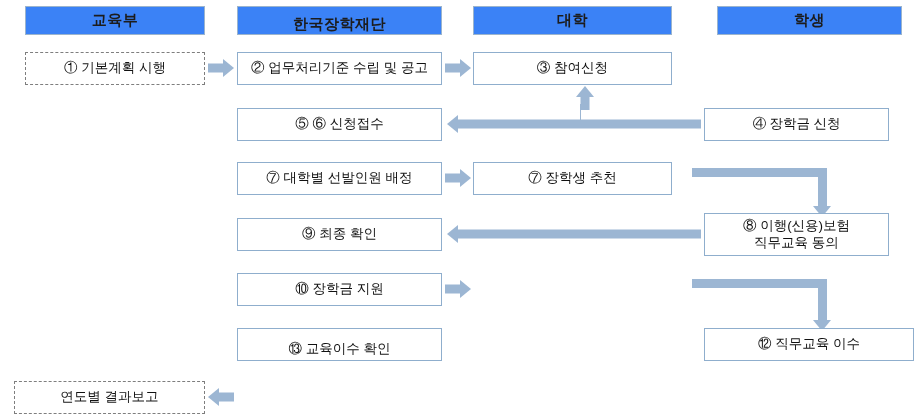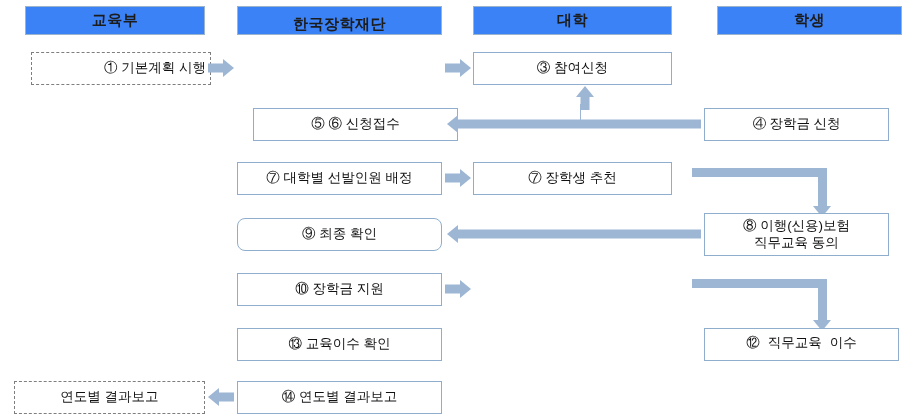--- a/index.html
+++ b/index.html
@@ -131,38 +131,41 @@
   <div class="col-header" style="left:237px; top:6px; width:205px;align-items:flex-end;">
     <span>한국장학재단</span>
   </div>
   <div class="col-header" style="left:473px; top:6px; width:199px;">
     <span>대학</span>
   </div>
   <div class="col-header" style="left:704px; top:6px; width:185px;margin-left:13px;">
     <span>학생</span>
   </div>
 
-  <div class="node dashed" style="left:31px; top:52px; width:180px; height:33px;justify-content:flex-end;">
+  <div class="node dashed" style="left:25px; top:52px; width:180px; height:33px;">
     <span>① 기본계획 시행</span>
+  </div>
+  <div class="node" style="left:237px; top:52px; width:205px; height:33px;">
+    <span>② 업무처리기준 수립 및 공고</span>
   </div>
   <div class="node" style="left:473px; top:52px; width:199px; height:33px;">
     <span>③ 참여신청</span>
   </div>
 
   <div class="arrow right" style="left:208px; top:58px; width:26px; height:20px;">
     <div class="shaft" style="width:16px;"></div>
     <div class="head"></div>
   </div>
 
   <div class="arrow right" style="left:445px; top:58px; width:26px; height:20px;">
     <div class="shaft" style="width:16px;"></div>
     <div class="head"></div>
   </div>
 
-  <div class="node" style="left:253px; top:108px; width:205px; height:33px;">
+  <div class="node" style="left:237px; top:108px; width:205px; height:33px;">
     <span>⑤ ⑥ 신청접수</span>
   </div>
   <div class="node" style="left:704px; top:108px; width:185px; height:33px;font-family:Liberation Serif, serif;">
     <span>④ 장학금 신청</span>
   </div>
 
   <div class="arrow left" style="left:447px; top:114px; width:254px; height:20px;">
     <div class="shaft" style="width:244px;"></div>
     <div class="head"></div>
   </div>
@@ -187,21 +190,21 @@
     <div class="shaft" style="width:16px;"></div>
     <div class="head"></div>
   </div>
 
   <div class="elbow" style="left:692px; top:168px; width:150px; height:50px;">
     <div class="h" style="width:135px;"></div>
     <div class="v" style="left:126px; height:38px;"></div>
     <div class="head" style="left:121px; top:38px;"></div>
   </div>
 
-  <div class="node" style="left:237px; top:218px; width:205px; height:33px;border-radius:8px;">
+  <div class="node" style="left:237px; top:218px; width:205px; height:33px;">
     <span>⑨ 최종 확인</span>
   </div>
   <div class="node two-line" style="left:704px; top:213px; width:185px; height:43px;">
     <span>⑧ 이행(신용)보험</span>
     <span>직무교육 동의</span>
   </div>
 
   <div class="arrow left" style="left:447px; top:224px; width:254px; height:20px;">
     <div class="shaft" style="width:244px;"></div>
     <div class="head"></div>
@@ -215,32 +218,29 @@
     <div class="shaft" style="width:16px;"></div>
     <div class="head"></div>
   </div>
 
   <div class="elbow" style="left:692px; top:279px; width:150px; height:55px;">
     <div class="h" style="width:135px;"></div>
     <div class="v" style="left:126px; height:41px;"></div>
     <div class="head" style="left:121px; top:41px;"></div>
   </div>
 
-  <div class="node" style="left:237px; top:328px; width:205px; height:33px;">
+  <div class="node" style="left:237px; top:328px; width:205px; height:33px;align-items:flex-end;">
     <span>⑬ 교육이수 확인</span>
   </div>
-  <div class="node" style="left:704px; top:328px; width:195px; height:33px;font-family:Liberation Mono, monospace;">
+  <div class="node" style="left:704px; top:328px; width:210px; height:33px;">
     <span>⑫ 직무교육 이수</span>
   </div>
 
   <div class="node dashed" style="left:14px; top:381px; width:191px; height:33px;">
     <span>연도별 결과보고</span>
   </div>
-  <div class="node" style="left:237px; top:381px; width:205px; height:33px;">
-    <span>⑭ 연도별 결과보고</span>
-  </div>
 
   <div class="arrow left" style="left:208px; top:387px; width:26px; height:20px;">
     <div class="shaft" style="width:16px;"></div>
     <div class="head"></div>
   </div>
 
 </div>
 
 </body></html>

